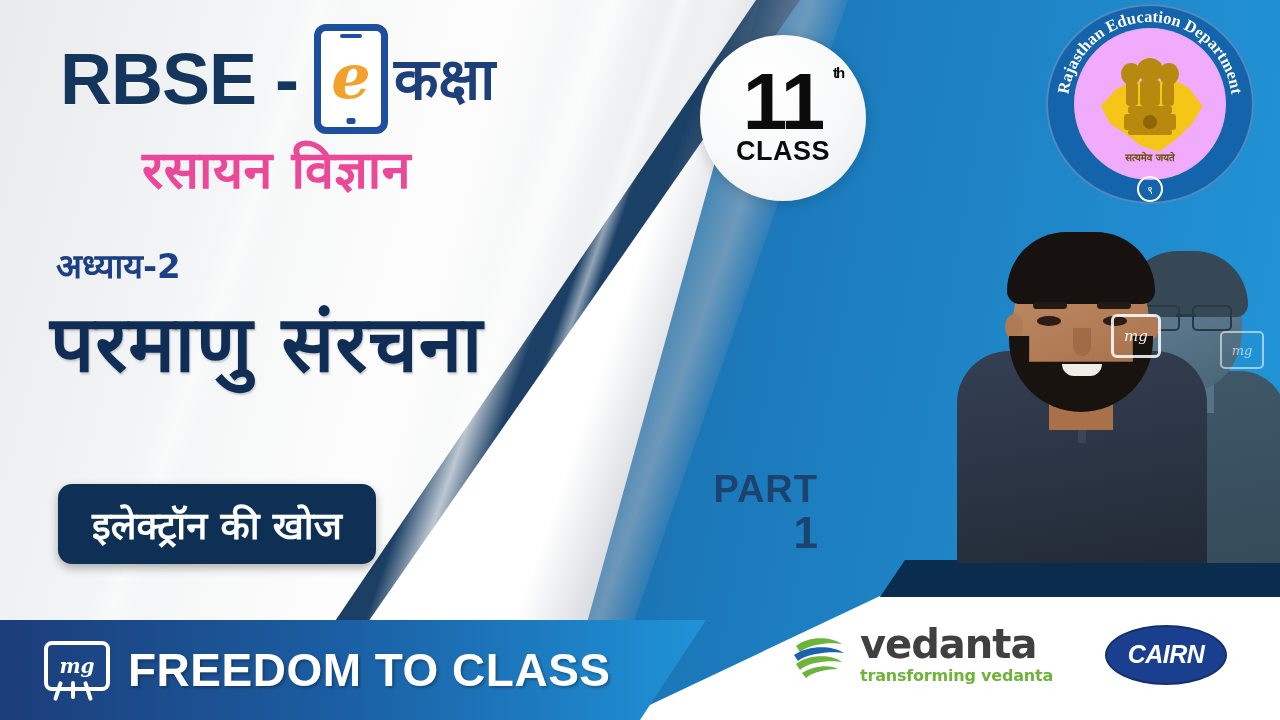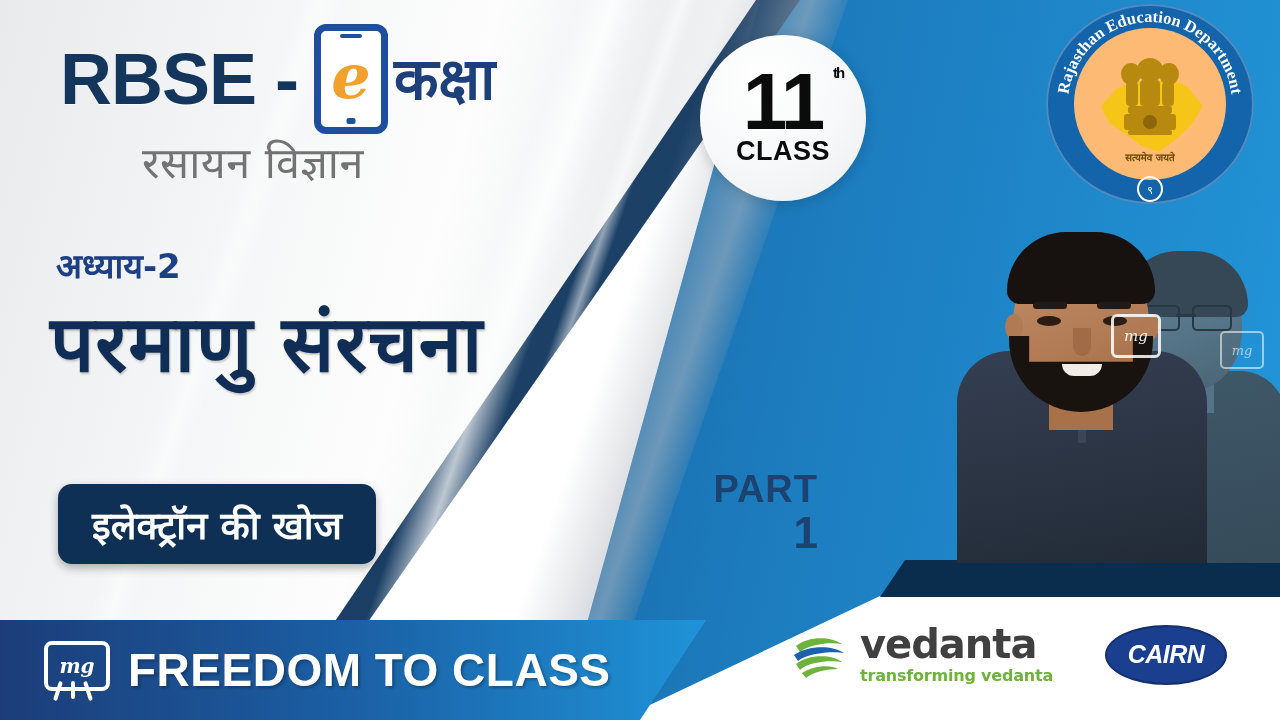--- a/index.html
+++ b/index.html
@@ -60,40 +60,40 @@
     background:#fff;margin:0 6px 0 16px;display:flex;align-items:center;justify-content:center;}
   .phone::before{content:"";position:absolute;top:3px;left:50%;transform:translateX(-50%);
     width:22px;height:4px;border-radius:2px;background:#1d4f9e;}
   .phone::after{content:"";position:absolute;bottom:3px;left:50%;transform:translateX(-50%);
     width:9px;height:6px;border-radius:2px;background:#1d4f9e;}
   .phone .e{font-family:"DejaVu Serif",serif;font-style:italic;font-size:62px;font-weight:bold;
     color:#f2a22c;line-height:1;margin-top:-4px;}
   .brand-kaksha{font-size:58px;font-weight:bold;color:#1d3f7a;font-family:"DejaVu Sans",sans-serif;
     line-height:1;}
 
-  .subject{position:absolute;left:142px;top:132px;font-size:43px;font-weight:normal;color:#737373;
+  .subject{position:absolute;left:142px;top:132px;font-size:52px;font-weight:bold;color:#ec4899;
     font-family:"DejaVu Sans",sans-serif;letter-spacing:.5px;}
 
   .chapter-no{position:absolute;left:56px;top:242px;font-size:34px;font-weight:bold;color:#1c3f86;
     font-family:"DejaVu Sans",sans-serif;}
   .chapter-title{position:absolute;left:50px;top:288px;font-size:78px;font-weight:bold;color:#102e55;
     font-family:"DejaVu Sans",sans-serif;letter-spacing:1px;text-shadow:1px 2px 2px rgba(0,0,0,.18);}
 
   .topic-box{position:absolute;left:58px;top:484px;padding:14px 34px;border-radius:14px;
     background:#0e3055;box-shadow:0 4px 10px rgba(0,0,0,.3);}
   .topic-box span{font-size:38px;font-weight:bold;color:#ffffff;font-family:"DejaVu Sans",sans-serif;}
 
   .part-block{position:absolute;left:698px;top:470px;text-align:right;width:120px;color:#1c4270;}
   .part-block .pl{font-size:38px;font-weight:bold;letter-spacing:1px;line-height:1.05;}
   .part-block .pn{font-size:44px;font-weight:bold;line-height:1.05;}
 
   
   .seal{position:absolute;left:1046px;top:4px;width:208px;height:200px;border-radius:50%;
     background:#1464ab;display:flex;align-items:center;justify-content:center;box-shadow:0 0 0 2px rgba(255,255,255,.25) inset;}
-  .seal-inner{width:152px;height:152px;border-radius:50%;background:#fdba74;position:relative;
+  .seal-inner{width:152px;height:152px;border-radius:50%;background:#f0abfc;position:relative;
     display:flex;align-items:center;justify-content:center;overflow:hidden;}
   .seal-map{position:absolute;width:112px;height:86px;background:#f5c518;top:42px;left:20px;
     clip-path:polygon(6% 42%,20% 22%,36% 12%,52% 18%,66% 8%,84% 20%,97% 42%,88% 62%,74% 80%,58% 95%,42% 88%,28% 74%,14% 62%);}
   .seal-emblem{position:absolute;left:50%;top:24px;transform:translateX(-50%);width:72px;height:96px;}
   .seal-arc{position:absolute;left:0;top:0;width:208px;height:200px;}
   .seal-arc text{font-family:"Liberation Serif",serif;font-weight:bold;font-size:16.5px;fill:#ffffff;}
   .seal-motto{position:absolute;bottom:16px;left:50%;transform:translateX(-50%);
     font-size:10px;font-weight:bold;color:#6b4a06;font-family:"DejaVu Sans",sans-serif;white-space:nowrap;}
   .seal-foot{position:absolute;bottom:2px;left:50%;transform:translateX(-50%);
     width:22px;height:22px;border:2px solid #ffffff;border-radius:50%;color:#fff;font-size:11px;

